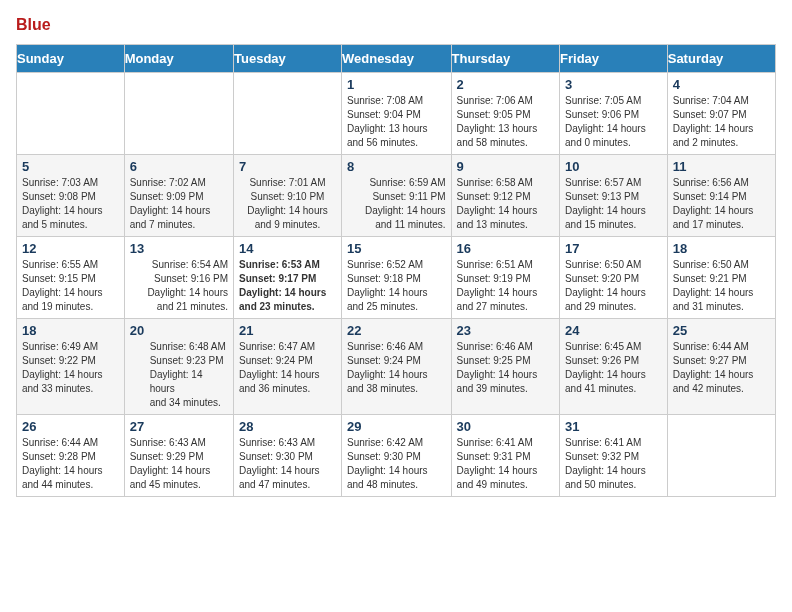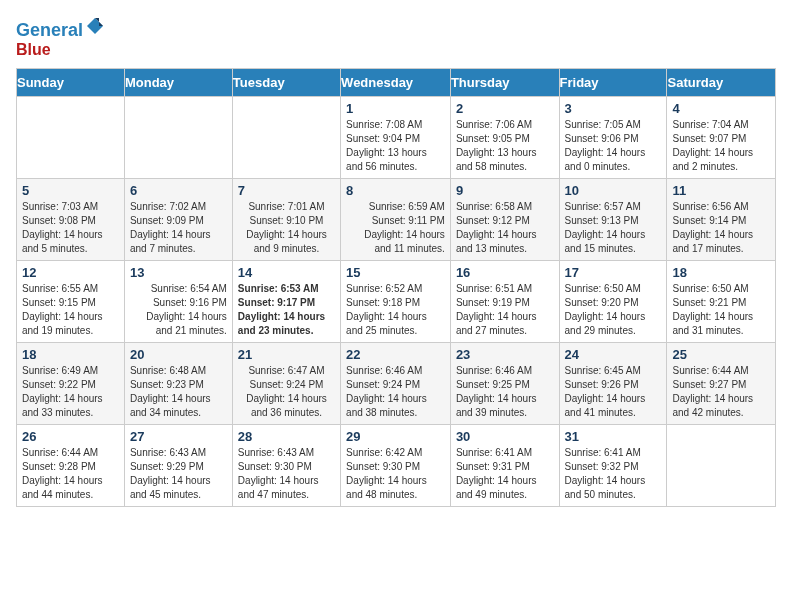--- a/index.html
+++ b/index.html
@@ -85,26 +85,20 @@
     .empty-cell {
       background: #fff !important;
     }
   </style>
 </head>
 <body>
 
 <div class="header">
   <div class="logo">
     <div>
-      <div class="logo-text">
-        <span>General</span><svg class="logo-icon" viewBox="0 0 20 20">
-            <polygon points="10,2 18,10 10,18 2,10" fill="#2980b9"></polygon>
-            <polygon points="10,2 18,10 14,10 14,2" fill="#1a3a5c"></polygon>
-          </svg>
-      </div>
       <div class="logo-text" style="color:#b91c1c;font-size:16px;">Blue</div>
     </div>
   </div>
   <div class="title-block">
     <div class="month-year"></div>
     <div class="location"></div>
   </div>
 </div>
 
 <table>
@@ -258,28 +252,28 @@
       <tr>
         <td>
           <span class="day-num">18</span>
           <div class="day-info" style="white-space: pre-line;">Sunrise: 6:49 AM
 Sunset: 9:22 PM
 Daylight: 14 hours
 and 33 minutes.</div>
         </td>
         <td>
           <span class="day-num">20</span>
-          <div class="day-info" style="white-space: pre-line;">Sunrise: 6:48 AM
+          <div class="day-info" style="white-space: pre-line; margin-left: 20px;">Sunrise: 6:48 AM
 Sunset: 9:23 PM
 Daylight: 14 hours
 and 34 minutes.</div>
         </td>
         <td>
           <span class="day-num">21</span>
-          <div class="day-info" style="white-space: pre-line; text-align: center;">Sunrise: 6:47 AM
+          <div class="day-info" style="white-space: pre-line;">Sunrise: 6:47 AM
 Sunset: 9:24 PM
 Daylight: 14 hours
 and 36 minutes.</div>
         </td>
         <td>
           <span class="day-num">22</span>
           <div class="day-info" style="white-space: pre-line;">Sunrise: 6:46 AM
 Sunset: 9:24 PM
 Daylight: 14 hours
 and 38 minutes.</div>

